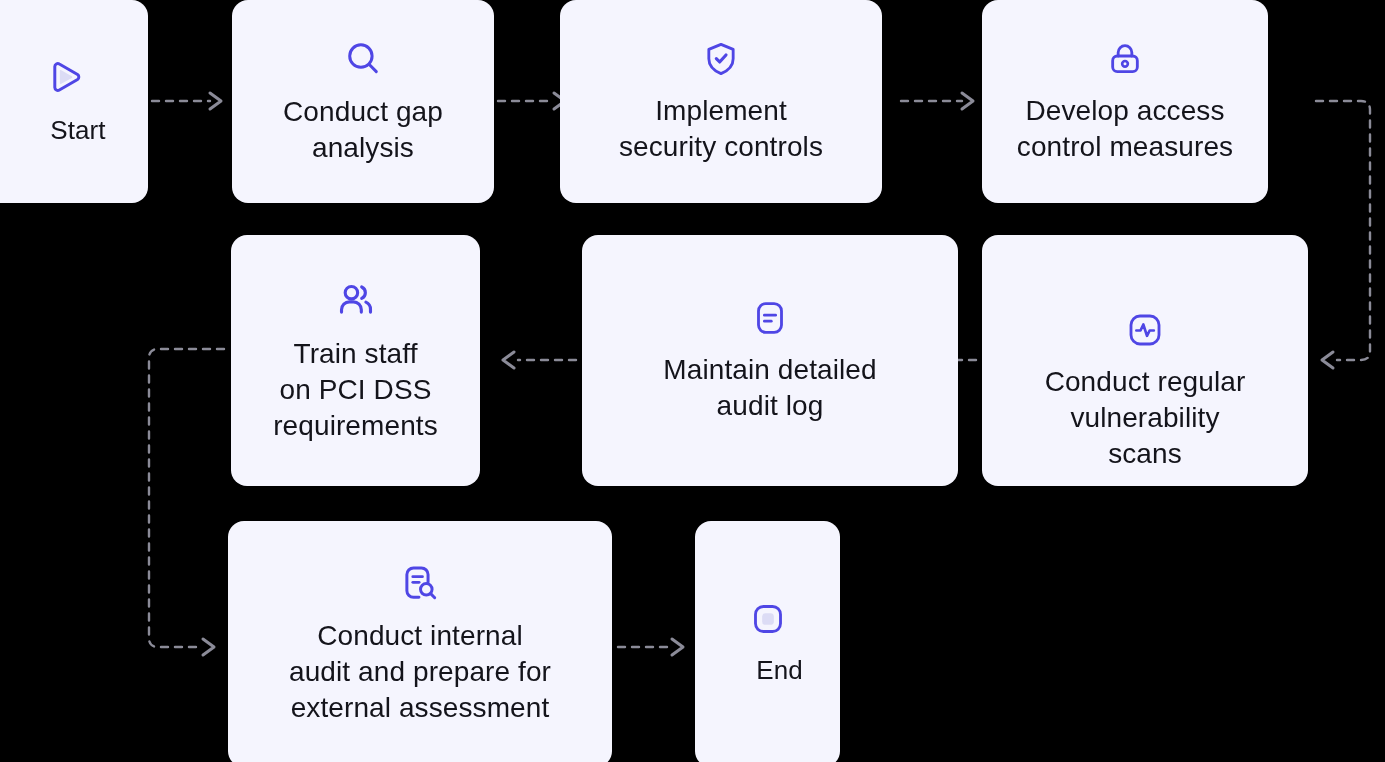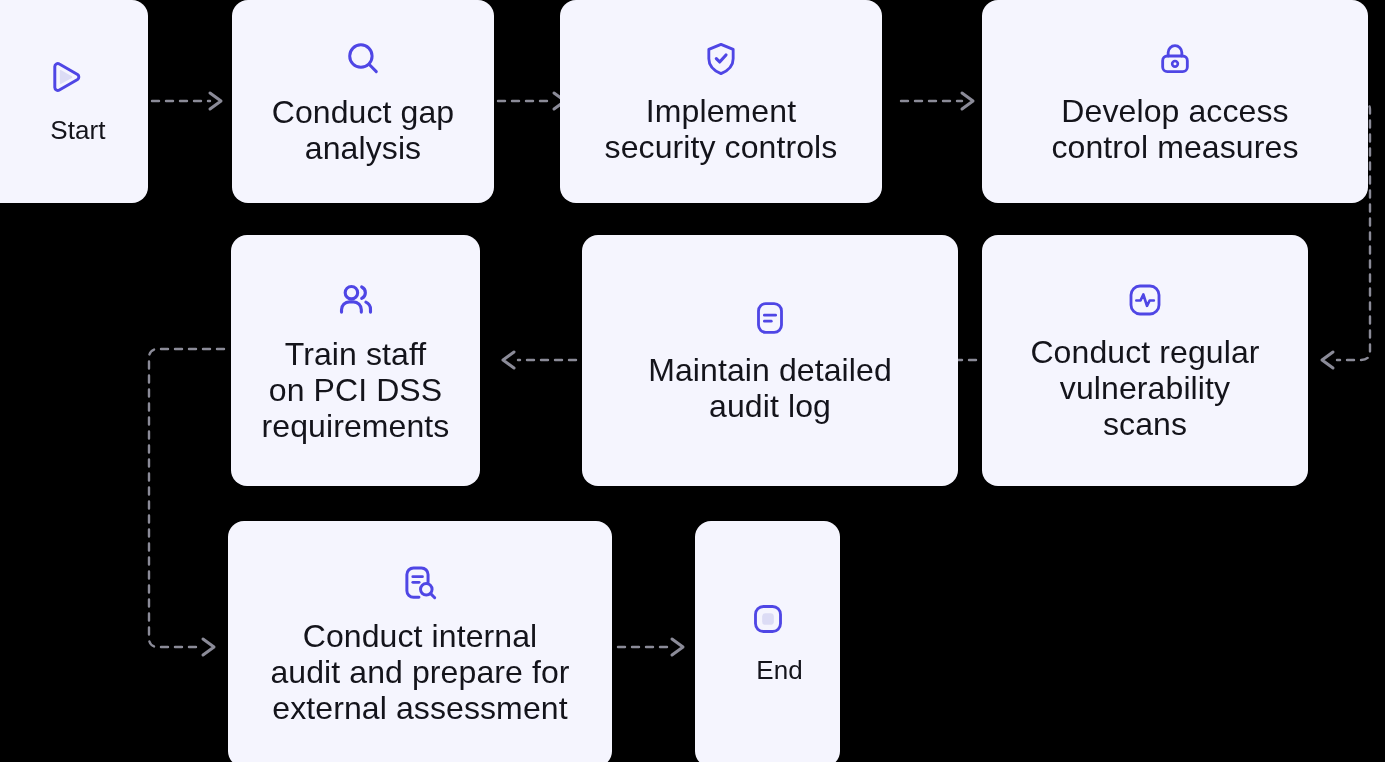--- a/index.html
+++ b/index.html
@@ -47,41 +47,41 @@
     padding: 14px 16px;
   }
 
   .node-icon {
     display: block;
     margin-bottom: 14px;
     line-height: 0;
   }
 
   .node-label {
-    font-size: 32px;
+    font-size: 28px;
     line-height: 36px;
     color: #14141b;
     text-align: center;
     letter-spacing: 0.1px;
     font-weight: 400;
     white-space: pre-line;
   }
 
   
   .node.terminal .node-label { font-size: 26px; margin-left: 24px; }
 
   
   #node-start        { left: -16px;  top: 0px;   width: 164px; height: 203px; border-radius: 0 16px 16px 0; }
   #node-gap          { left: 232px;  top: 0px;   width: 262px; height: 203px; }
   #node-controls     { left: 560px;  top: 0px;   width: 322px; height: 203px; }
-  #node-access       { left: 982px;  top: 0px;   width: 386px; height: 203px; align-items: center; }
+  #node-access       { left: 982px;  top: 0px;   width: 286px; height: 203px; align-items: center; }
 
   #node-train        { left: 231px;  top: 235px; width: 249px; height: 251px; }
   #node-auditlog     { left: 582px;  top: 235px; width: 376px; height: 251px; }
-  #node-vuln         { left: 982px;  top: 235px; width: 326px; height: 251px; }
+  #node-vuln         { left: 982px;  top: 235px; width: 326px; height: 251px; justify-content: flex-end; }
 
   #node-internal     { left: 228px;  top: 521px; width: 384px; height: 246px; }
   #node-end          { left: 695px;  top: 521px; width: 145px; height: 246px; }
 </style>
 </head>
 <body>
 
 <div id="flow-canvas">
 
   <svg id="connector-layer" viewBox="0 0 1385 762" width="1385" height="762" xmlns="http://www.w3.org/2000/svg">

